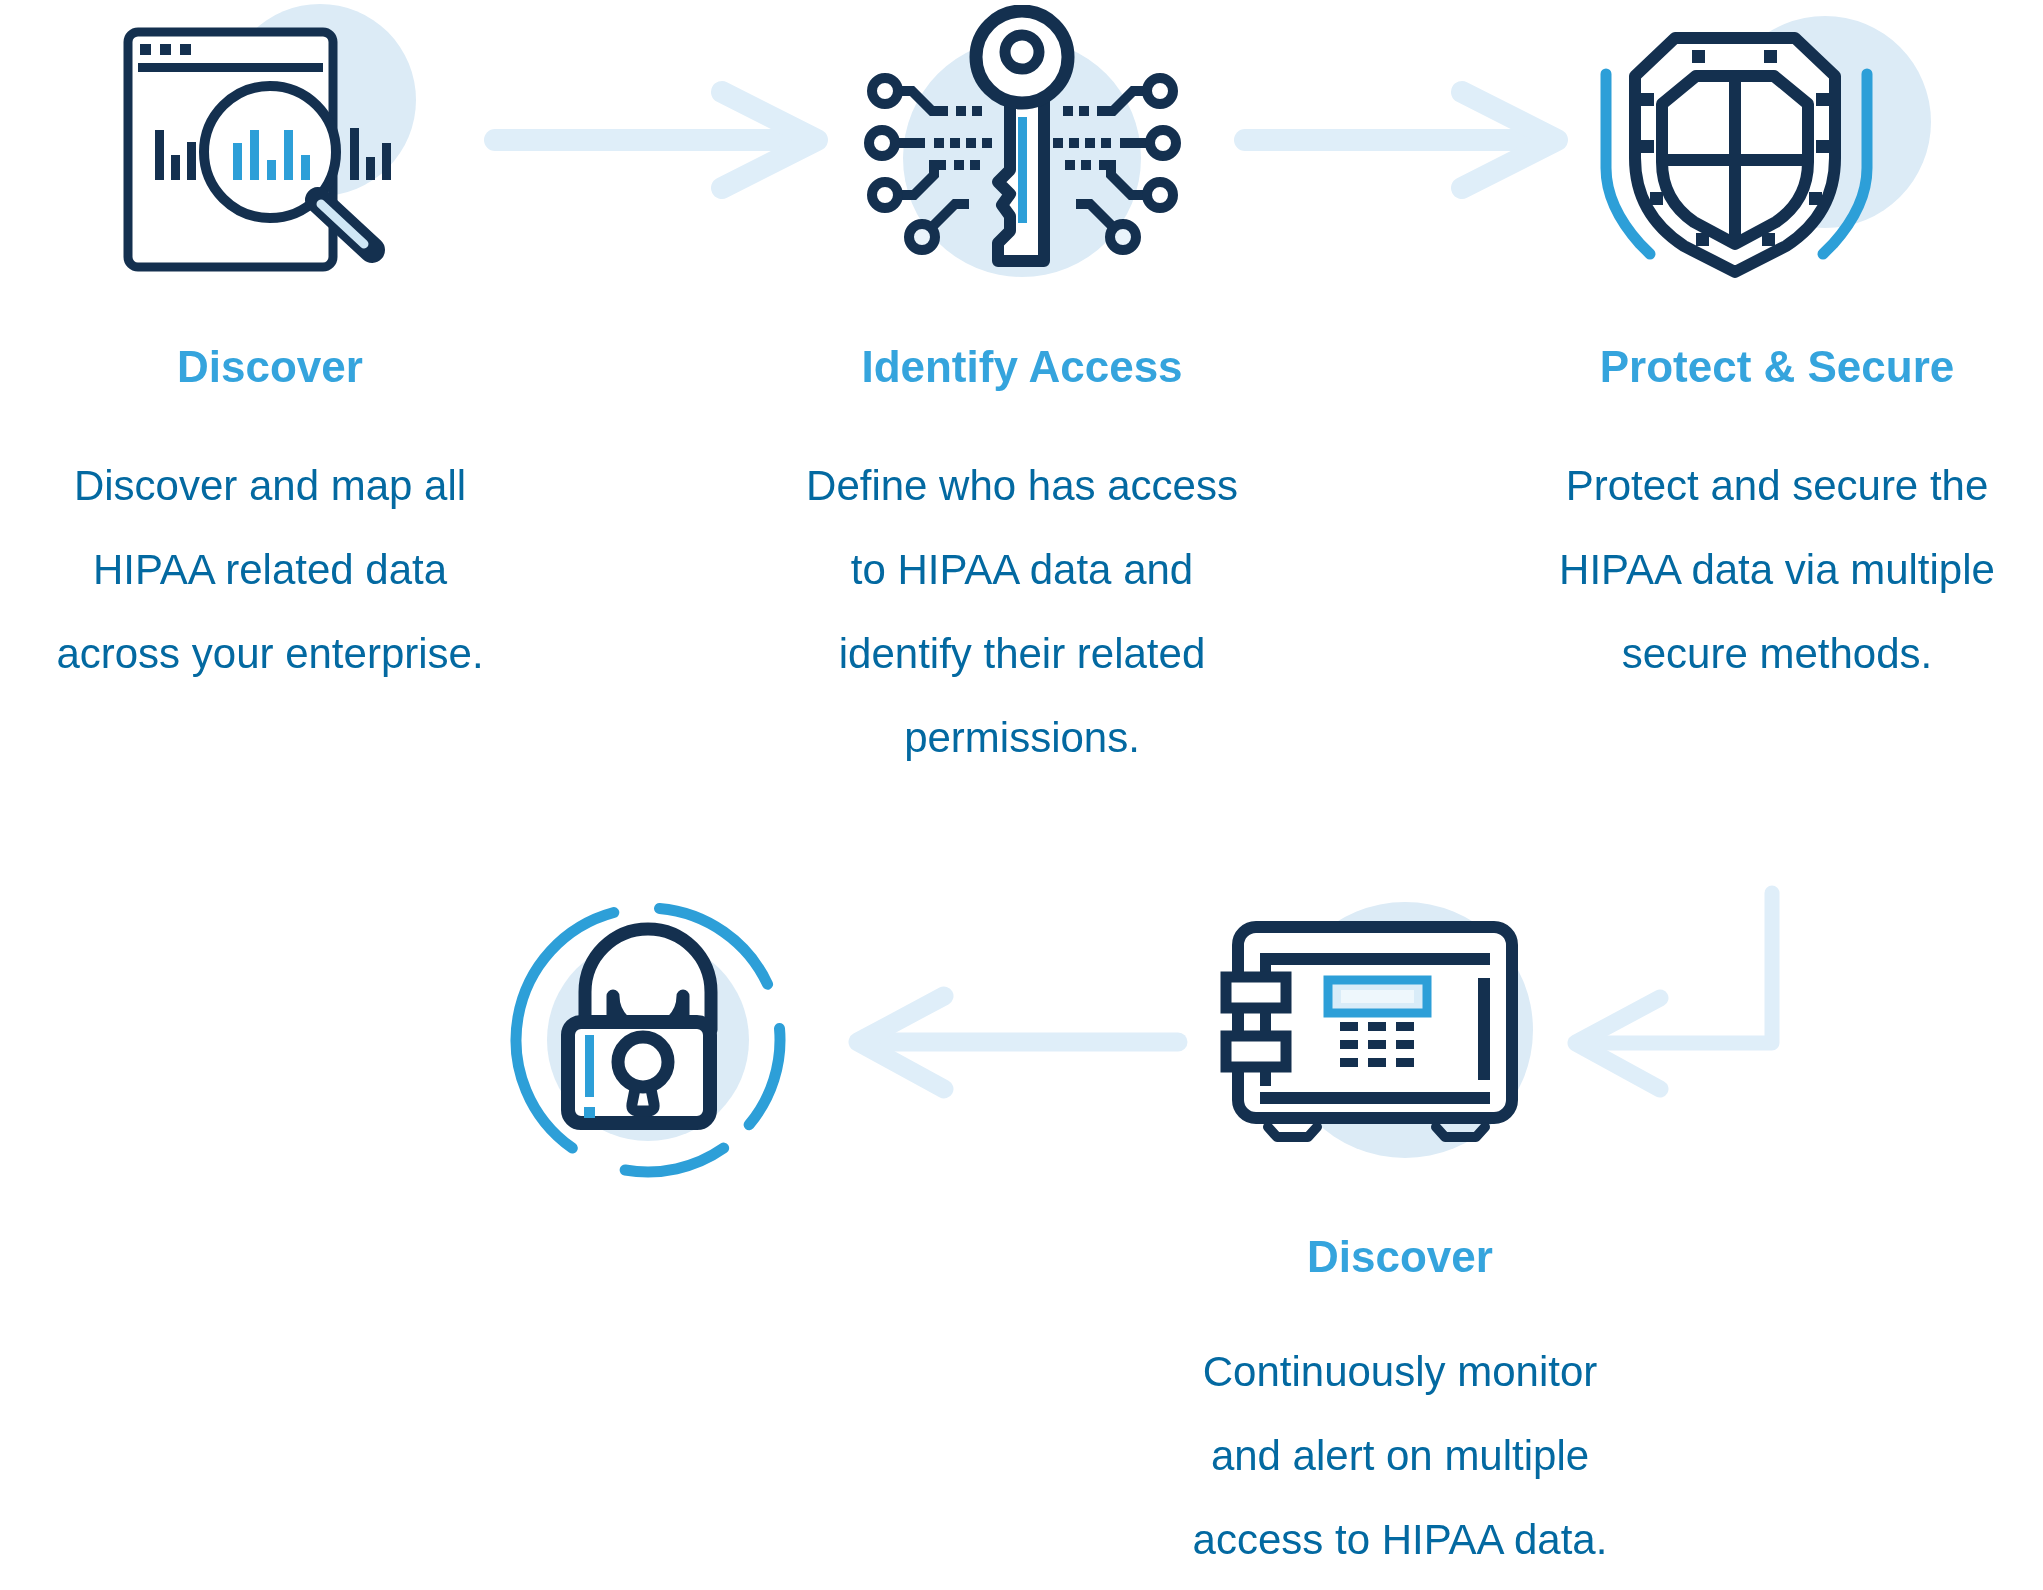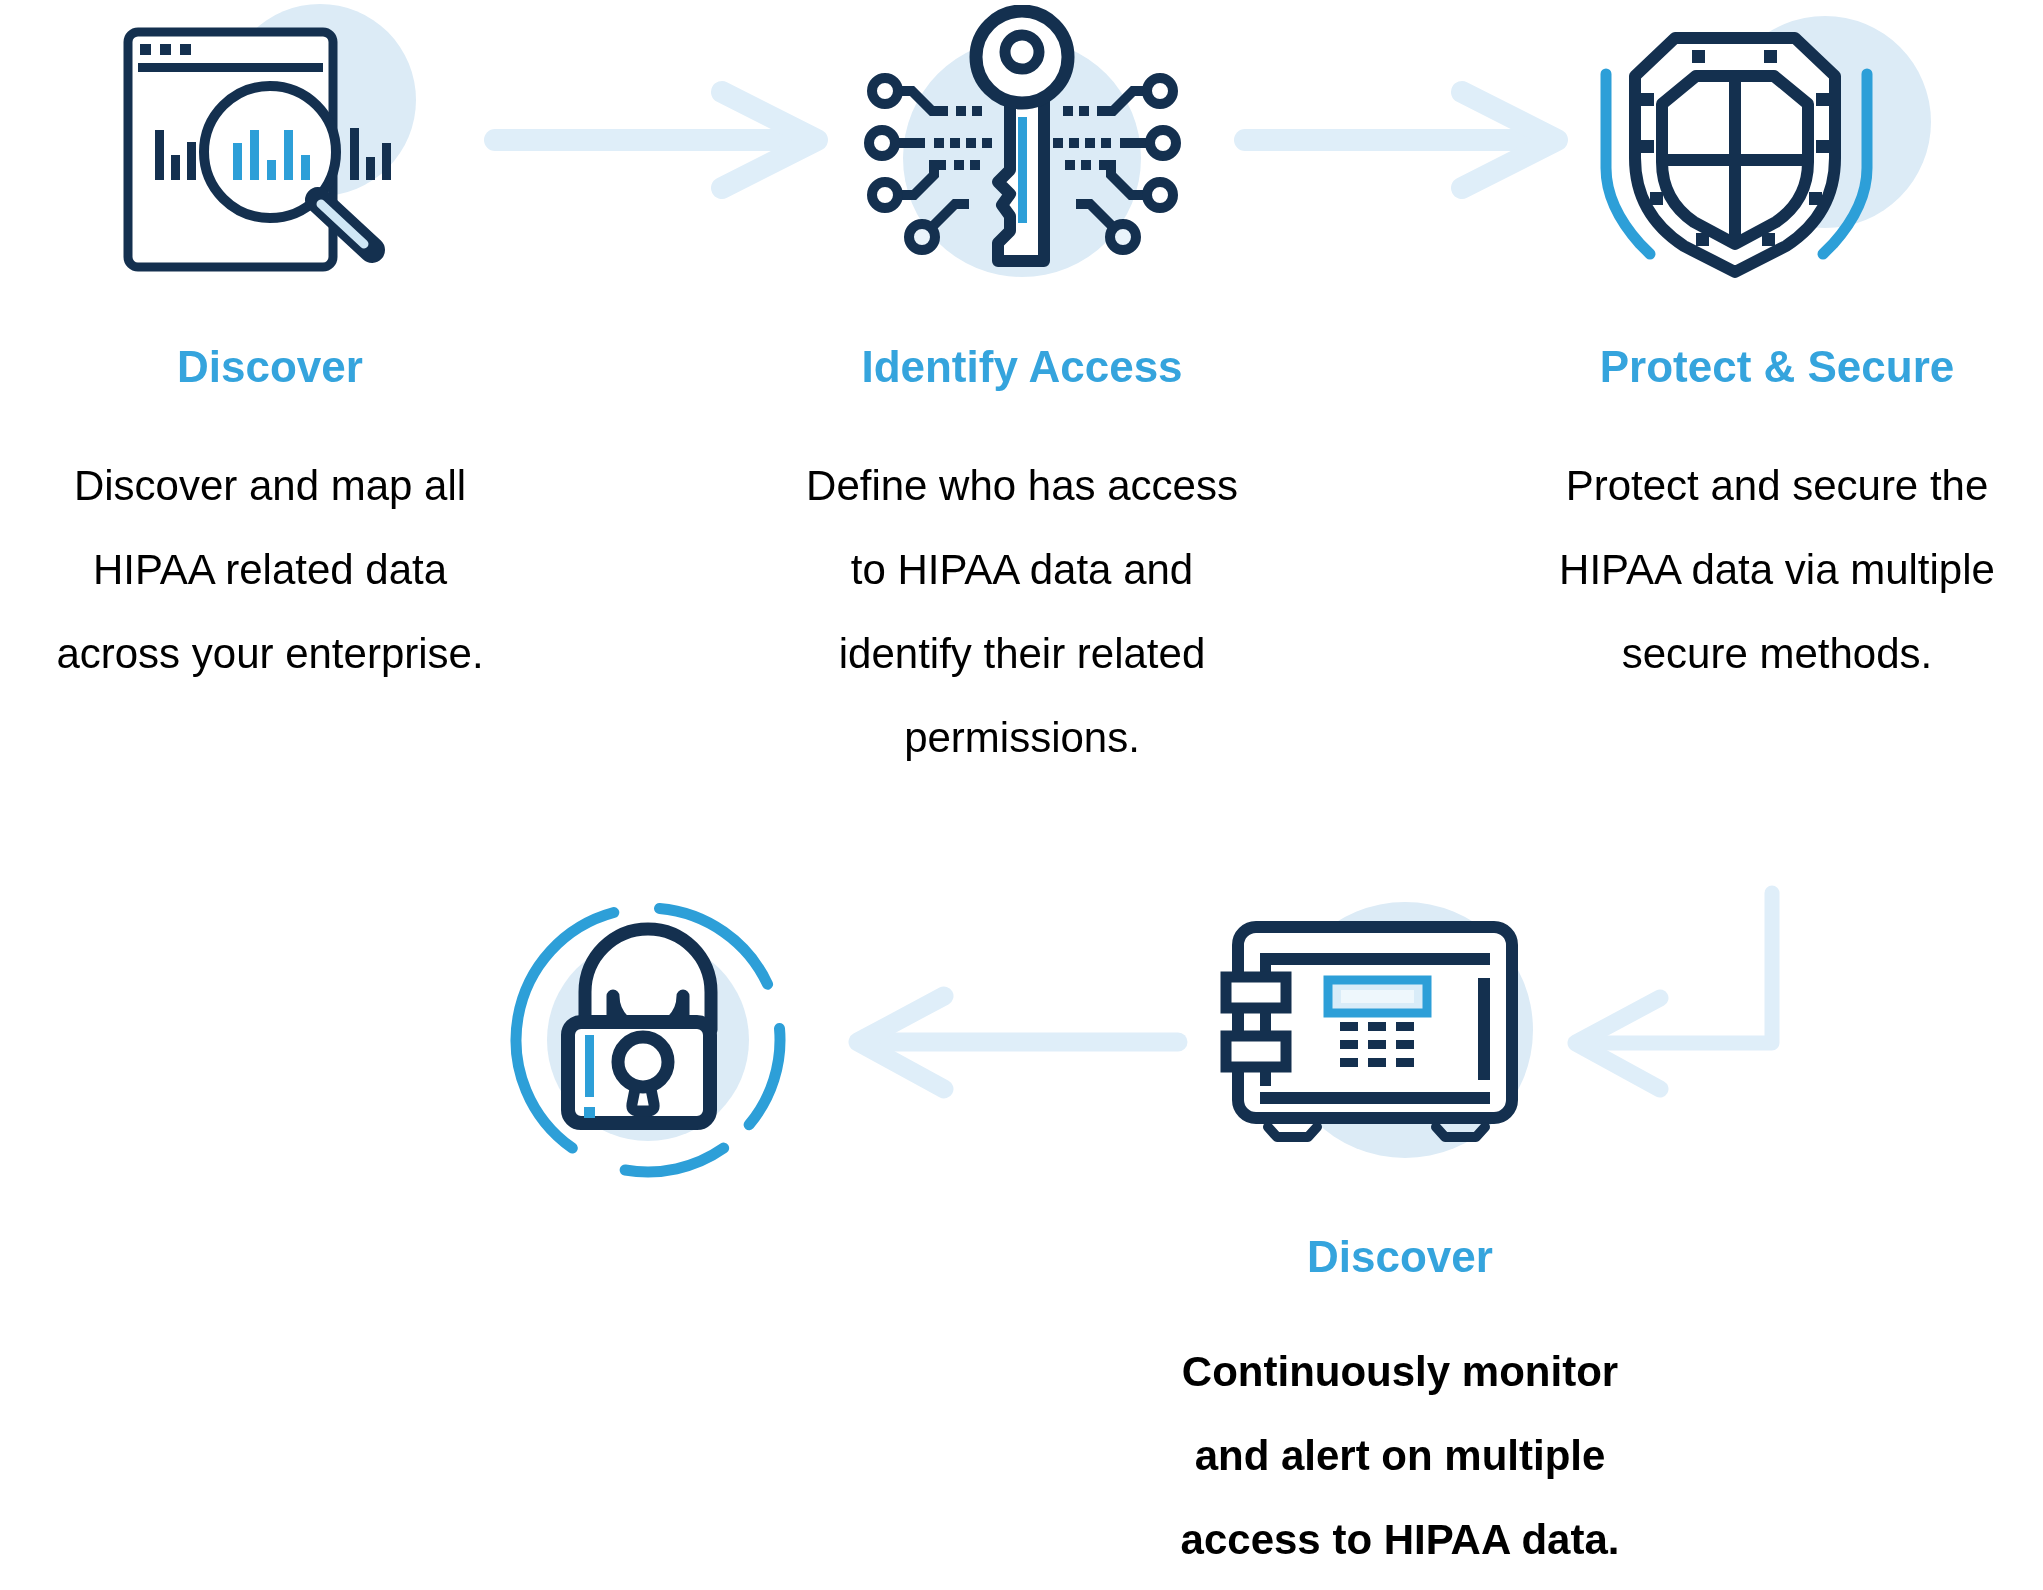--- a/index.html
+++ b/index.html
@@ -1,21 +1,21 @@
 <!DOCTYPE html>
 <html><head>
 <meta charset="utf-8">
 <style>
   html,body{margin:0;padding:0;background:#ffffff;}
   #canvas{position:relative;width:2043px;height:1590px;background:#fff;overflow:hidden;
           font-family:"Liberation Sans","DejaVu Sans",sans-serif;}
   .abs{position:absolute;}
   .step-title{position:absolute;font-size:44px;font-weight:700;color:#35a4dd;
               text-align:center;line-height:58px;letter-spacing:0px;}
-  .step-body{position:absolute;font-size:42px;font-weight:300;color:#000000;
+  .step-body{position:absolute;font-size:42px;font-weight:300;color:#0369a1;
              text-align:center;line-height:84px;}
   .step-body div{white-space:nowrap;}
   svg{display:block;}
 </style>
 </head>
 <body>
 
 <div id="canvas">
 
   <svg class="abs" style="left:0;top:0" width="2043" height="1590" viewBox="0 0 2043 1590">
@@ -190,21 +190,21 @@
     <g fill="#fff" stroke="#14304f" stroke-width="11">
       <rect x="6" y="87" width="60" height="31"></rect>
       <rect x="6" y="146" width="60" height="31"></rect>
     </g>
     <g stroke="#14304f" stroke-width="10" fill="none" stroke-linecap="round" stroke-linejoin="round">
       <path d="M48,237 L57,247 H88 L97,237"></path>
       <path d="M216,237 L225,247 H256 L265,237"></path>
     </g>
   </svg>
   <div class="step-title" style="left:1150px;top:1228px;width:500px;">Discover</div>
-  <div class="step-body" style="left:1130px;top:1330px;width:540px;font-weight:bold;">
+  <div class="step-body" style="left:1130px;top:1330px;width:540px;">
     <div>Continuously monitor</div>
     <div>and alert on multiple</div>
     <div>access to HIPAA data.</div>
   </div>
 
   <svg class="abs" style="left:490px;top:870px" width="330" height="330" viewBox="0 0 330 330">
     <circle cx="158" cy="170" r="101" fill="#dcebf6"></circle>
     <g stroke="#2d9fd8" stroke-width="11" fill="none" stroke-linecap="round">
       <path d="M169.5,38.5 A132,132 0 0 1 277.6,114.2"></path>
       <path d="M289.5,158.5 A132,132 0 0 1 259.1,254.8"></path>

